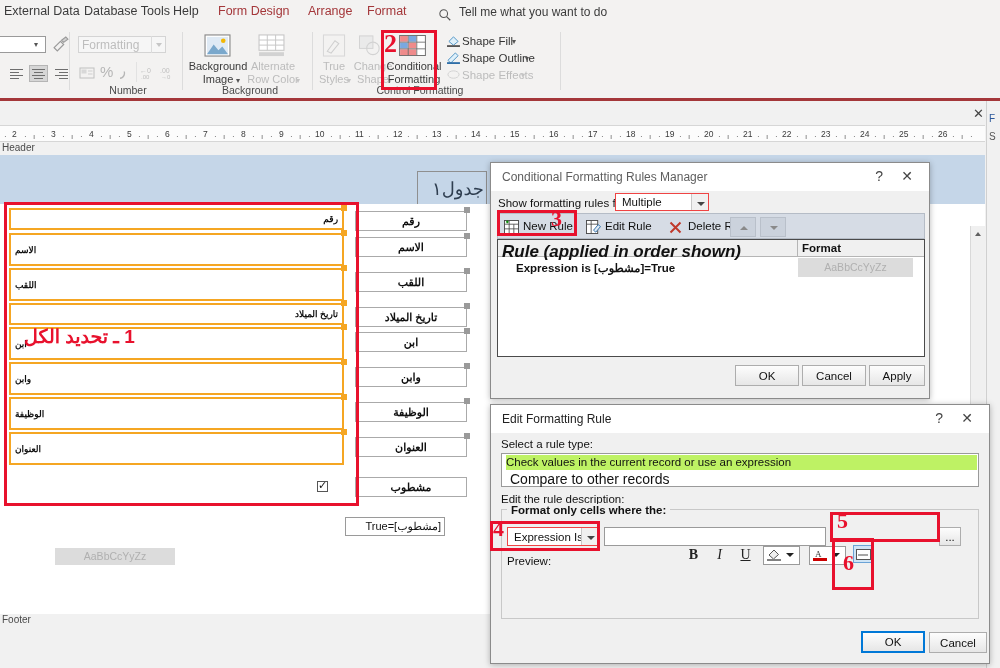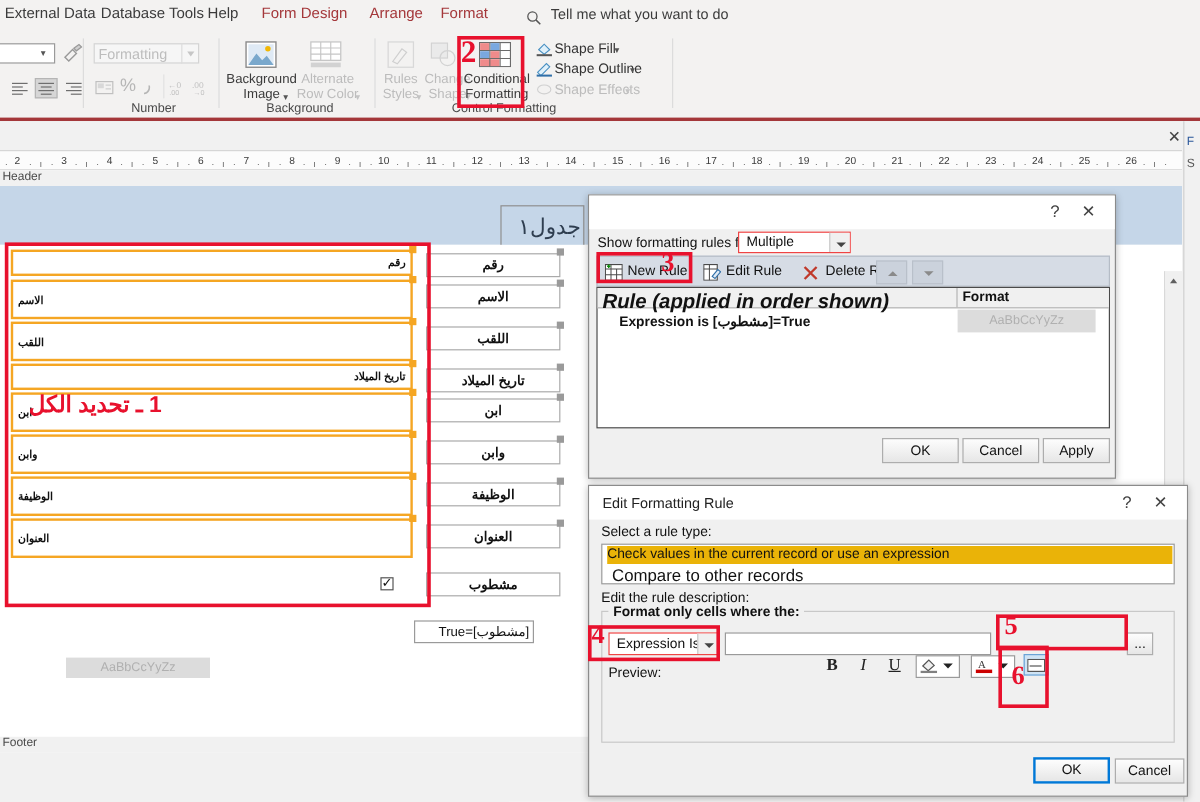--- a/index.html
+++ b/index.html
@@ -98,21 +98,21 @@
   #cfm-colhdr .c2 { position:absolute; left:304px; top:2px; font-size:11.5px; font-weight:bold; color:#111; }
   #cfm-colhdr .sep { position:absolute; left:299px; top:0; bottom:0; width:1px; background:#b5b5b5; }
   #cfm-row { position:absolute; left:0; top:17px; right:0; height:21px; }
   #cfm-row .rl { position:absolute; left:18px; top:4px; font-size:11.5px; font-weight:bold; color:#111; direction:ltr; }
   #cfm-row .fmt { position:absolute; left:300px; top:1px; width:115px; height:19px; background:#dcdcdc; }
   #cfm-row .fmt span { position:absolute; left:0; right:0; top:3px; text-align:center; font-size:10.5px; color:#b0b0b0; }
 
   
   #efr { left:490px; top:404px; width:500px; height:260px; }
   #efr-ruletypes { position:absolute; left:10px; top:48px; width:478px; height:34px; background:#fff; border:1px solid #9a9a9a; }
-  #efr-ruletypes .r1 { position:absolute; left:4px; top:1px; right:1px; height:15px; background:#eab308; }
+  #efr-ruletypes .r1 { position:absolute; left:4px; top:1px; right:1px; height:15px; background:#bef264; }
   #efr-ruletypes .r1 span { position:absolute; left:0; top:1px; font-size:11.5px; color:#111; }
   #efr-ruletypes .r2 { position:absolute; left:8px; top:17px; font-size:14px; color:#111; }
   #efr-group { position:absolute; left:10px; top:104px; width:478px; height:110px; border:1px solid #c8c8c8; }
   #efr-group-title { position:absolute; left:16px; top:99px; background:#f0f0f0; padding:0 4px; font-size:11.5px; font-weight:bold; color:#111; }
   #efr-exprfield { position:absolute; left:345px; top:517px; width:100px; height:19px; background:#fff; border:1px solid #9a9a9a; }
   #efr-exprfield span { position:absolute; right:3px; top:2px; font-size:11px; color:#111; direction:rtl; white-space:nowrap; }
   .fmt-btn { position:absolute; font-family:"Liberation Serif", serif; font-size:14px; color:#222; text-align:center; }
   .fmt-combo { position:absolute; border:1px solid #9a9a9a; background:#fff; }
   .fmt-combo .ar { position:absolute; right:2px; top:6px; border-left:4px solid transparent; border-right:4px solid transparent; border-top:4px solid #222; }
   #preview-box { position:absolute; left:55px; top:548px; width:120px; height:17px; background:#dcdcdc; }
@@ -224,21 +224,21 @@
     <div class="big-btn-label dis" style="left:240px; top:45px; width:66px;">Row Color</div>
     <div style="position:absolute; left:296px; top:48px; font-size:8px; color:#c4c4c4;">▾</div>
     <div class="grp-label" style="left:190px; width:120px;">Background</div>
 
     <div class="vdiv" style="left:312px;"></div>
 
     <svg style="position:absolute; left:322px; top:6px; width:24px; height:23px;" viewBox="0 0 24 24">
       <rect x="1" y="1" width="22" height="22" fill="none" stroke="#d8d8d8" stroke-width="1.1"></rect>
       <path d="M5 18 L13 7 L17 10 L9 20 Z" fill="none" stroke="#cfcfcf" stroke-width="1.1"></path>
     </svg>
-    <div class="big-btn-label dis" style="left:312px; top:32px; width:44px;">Rules</div>
+    <div class="big-btn-label dis" style="left:312px; top:32px; width:44px;">True</div>
     <div class="big-btn-label dis" style="left:312px; top:45px; width:44px;">Styles</div>
     <div style="position:absolute; left:347px; top:48px; font-size:8px; color:#c4c4c4;">▾</div>
 
     <svg style="position:absolute; left:358px; top:6px; width:26px; height:23px;" viewBox="0 0 26 24">
       <rect x="1" y="2" width="14" height="13" fill="#eaeaea" stroke="#d2d2d2" stroke-width="1"></rect>
       <circle cx="15" cy="15" r="6.5" fill="none" stroke="#d2d2d2" stroke-width="1.1"></circle>
     </svg>
     <div class="big-btn-label dis" style="left:350px; top:32px; width:46px;">Change</div>
     <div class="big-btn-label dis" style="left:350px; top:45px; width:46px;">Shape</div>
     <div style="position:absolute; left:388px; top:48px; font-size:8px; color:#c4c4c4;">▾</div>
@@ -495,20 +495,21 @@
   </div>
 </div>
 
 <div id="rpanel">
   <div class="rpanel-ghost" style="top:12px;">F</div>
   <div class="rpanel-ghost" style="top:30px; color:#555;">S</div>
 </div>
 
 <div id="cfm" class="dlg">
   <div class="dlg-title">
+    <div class="t">Conditional Formatting Rules Manager</div>
     <div class="dlg-q" style="right:46px;">?</div>
     <div class="dlg-x" style="right:16px;">✕</div>
   </div>
 
   <div class="f-lbl" style="left:7px; top:34px;">Show formatting rules for:</div>
   <div class="sel-drop" style="left:124px; top:30px; width:94px; height:18px;">
     <div class="v">Multiple</div>
     <div class="a"></div>
   </div>
 

